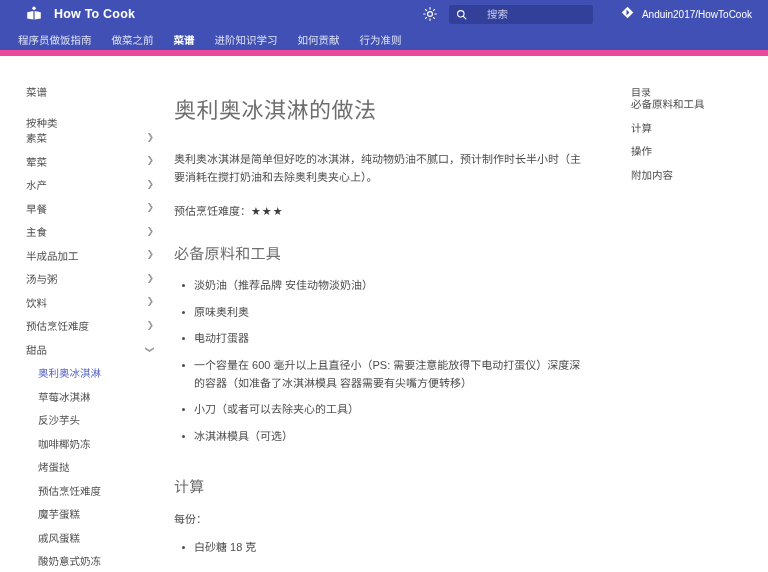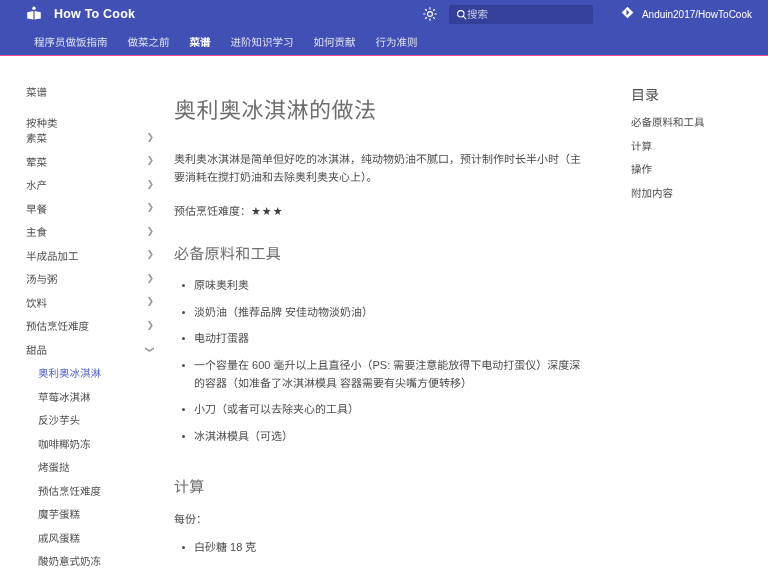--- a/index.html
+++ b/index.html
@@ -56,21 +56,21 @@
     cursor: pointer;
   }
   .searchbox {
     width: 144px;
     height: 19px;
     background: #33409a;
     border-radius: 2px;
     display: flex;
     align-items: center;
     padding: 0 7px;
-    gap: 0;
+    gap: 20px;
     cursor: text;
   }
   .searchbox svg { flex: none; display:block; }
   .search-input {
     border: 0;
     outline: 0;
     background: transparent;
     color: #ffffff;
     font-size: 10.5px;
     font-family: inherit;
@@ -93,23 +93,23 @@
     font-size: 10px;
     white-space: nowrap;
   }
 
   
   .navbar {
     height: 28px;
     background: #4150b5;
     display: flex;
     align-items: center;
-    padding: 0 24px;
+    padding: 0 8px;
     gap: 20px;
-    border-bottom: 1px solid #ec4899;
+    border-bottom: 6px solid #ec4899;
   }
   .nav-item {
     color: #dfe2f4;
     font-size: 10.5px;
     white-space: nowrap;
     cursor: pointer;
     padding: 2px 0;
     margin-left: 10px;
   }
   .nav-item + .nav-item { margin-left: 0; }
@@ -230,23 +230,23 @@
     margin-bottom: 13px;
   }
 
   
   .toc {
     width: 153px;
     flex: none;
     padding: 28px 10px 0 16px;
   }
   .toc-title {
-    font-size: 14px;
-    color: #4d4d4d;
-    margin-bottom: 13px;
+    font-size: 10px;
+    color: #4d4d4d;
+    margin-bottom: 0;
   }
   .toc-item {
     font-size: 10.5px;
     color: #4d4d4d;
     margin-bottom: 13px;
     cursor: pointer;
     line-height: 1;
   }
 </style>
 </head>
@@ -373,22 +373,22 @@
     <h1 class="doc-title">奥利奥冰淇淋的做法</h1>
 
     <p class="doc-p">奥利奥冰淇淋是简单但好吃的冰淇淋，纯动物奶油不腻口，预计制作时长半小时（主要消耗在搅打奶油和去除奥利奥夹心上）。</p>
 
     <div class="doc-meta">
       <span>预估烹饪难度：</span><span class="stars">★★★</span>
     </div>
 
     <h2 class="h2">必备原料和工具</h2>
     <ul class="doc-list">
+      <li>淡奶油（推荐品牌 安佳动物淡奶油）</li>
       <li>原味奥利奥</li>
-      <li>淡奶油（推荐品牌 安佳动物淡奶油）</li>
       <li>电动打蛋器</li>
       <li>一个容量在 600 毫升以上且直径小（PS: 需要注意能放得下电动打蛋仪）深度深的容器（如准备了冰淇淋模具 容器需要有尖嘴方便转移）</li>
       <li>小刀（或者可以去除夹心的工具）</li>
       <li>冰淇淋模具（可选）</li>
     </ul>
 
     <h2 class="h2 spaced">计算</h2>
     <div class="sub-label">每份：</div>
     <ul class="doc-list">
       <li>白砂糖 18 克</li>

